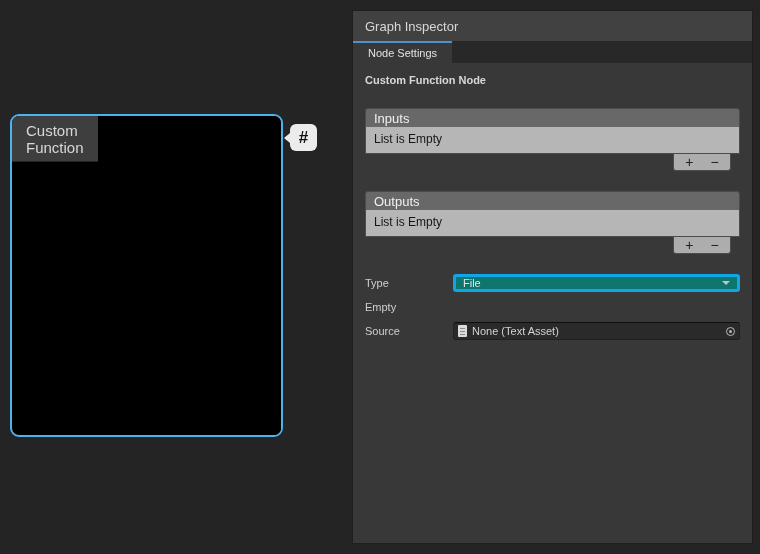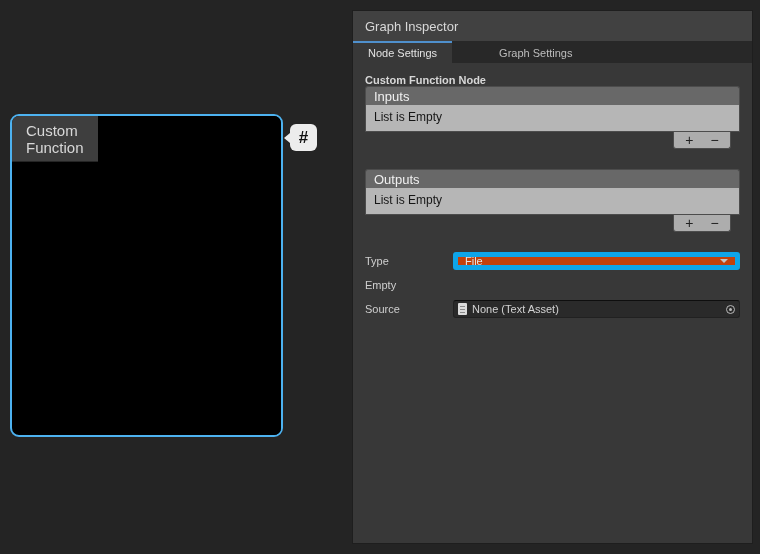--- a/index.html
+++ b/index.html
@@ -72,20 +72,21 @@
     cursor:default;
   }
   .tab.active {
     background:#383838;
     border-top-color:#4f90cd;
     color:#e2e2e2;
   }
   .panel-content { flex:1; padding:11px 12px; overflow:hidden; }
   .section-title {
     font-size:11px; font-weight:bold; color:#d8d8d8;
+    margin-bottom:22px;
   }
 
   
   .rlist { margin-bottom:20px; }
   .rlist-header {
     height:19px;
     background:#686868;
     border:1px solid #4c4c4c; border-bottom:none;
     border-radius:3px 3px 0 0;
     display:flex; align-items:center;
@@ -109,22 +110,22 @@
   .rlist-btn {
     color:#222; font-size:14px; line-height:15px;
     width:20px; text-align:center; cursor:default;
   }
 
   
   .form-row { display:flex; align-items:center; margin-bottom:6px; height:18px; }
   .form-label { width:88px; flex:0 0 88px; font-size:11px; color:#cfcfcf; }
   .dropdown {
     flex:1; height:18px;
-    background:#c2410c;
-    border:5px solid #0ea5e9;
+    background:#0f766e;
+    border:3px solid #0ea5e9;
     border-radius:3px;
     display:flex; align-items:center; justify-content:space-between;
     padding:0 7px;
     color:#e4e4e4; font-size:11px;
   }
   .caret {
     width:0; height:0;
     border-left:4px solid transparent;
     border-right:4px solid transparent;
     border-top:4px solid #c4c4c4;
@@ -194,23 +195,20 @@
 <div class="panel">
 
   <div class="panel-header">
     <span>Graph Inspector</span>
   </div>
 
   <div class="tabs">
     <div class="tab active">
       <span>Node Settings</span>
     </div>
-    <div class="tab">
-      <span>Graph Settings</span>
-    </div>
   </div>
 
   <div class="panel-content">
 
     <div class="section-title">Custom Function Node</div>
 
     <div class="rlist">
       <div class="rlist-header">
         <span>Inputs</span>
       </div>

